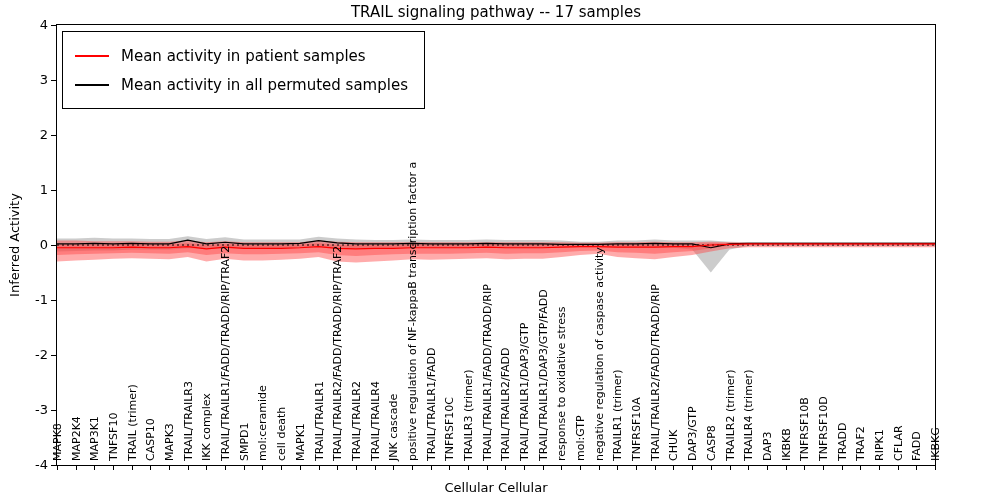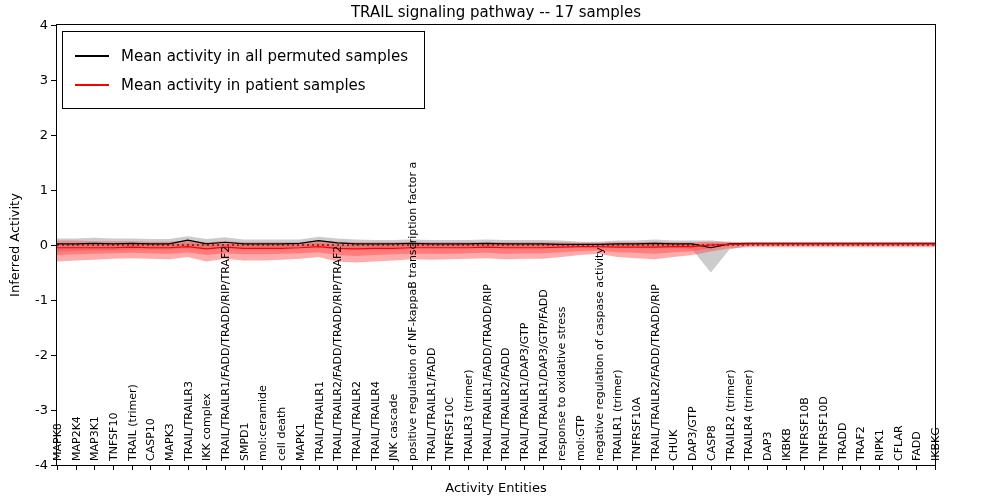--- a/index.html
+++ b/index.html
@@ -53,41 +53,41 @@
   .legend-entry{display:flex;align-items:center;height:29px;}
   .legend-line{width:34px;height:2px;margin-right:12px;flex:0 0 auto;}
   .legend-label{font-size:15px;white-space:nowrap;}
 </style>
 </head>
 <body>
 
 <div id="figure">
   <div id="chart-title">TRAIL signaling pathway -- 17 samples</div>
   <div id="y-axis-label">Inferred Activity</div>
-  <div id="x-axis-label">Activity Entities</div>
+  <div id="x-axis-label">Cellular Cellular</div>
 
   <div id="plot-area">
     <svg id="plot-svg" width="878" height="440" viewBox="0 0 878 440" preserveAspectRatio="none">
         <polygon points="0,213.4 18.680851063829788,213.4 37.361702127659576,212.85 56.042553191489354,213.4 74.72340425531915,213.4 93.40425531914893,213.95000000000002 112.08510638297871,213.95000000000002 130.7659574468085,211.2 149.4468085106383,213.95000000000002 168.12765957446808,212.29999999999998 186.80851063829786,214.5 205.48936170212767,214.5 224.17021276595742,214.5 242.85106382978725,214.5 261.531914893617,211.75 280.21276595744683,213.4 298.8936170212766,214.5 317.5744680851064,215.05 336.25531914893617,215.05 354.93617021276594,214.5 373.6170212765957,215.05 392.2978723404255,215.05 410.97872340425533,215.05 429.6595744680851,214.5 448.34042553191483,215.05 467.02127659574467,215.05 485.7021276595745,215.05 504.3829787234043,215.6 523.063829787234,216.7 541.7446808510638,216.7 560.4255319148937,215.6 579.1063829787233,215.6 597.7872340425532,214.5 616.468085106383,215.6 635.1489361702128,215.6 653.8297872340426,215.6 672.5106382978723,216.7 691.1914893617021,217.25 709.8723404255319,217.25 728.5531914893617,217.25 747.2340425531914,217.25 765.9148936170213,217.25 784.595744680851,217.25 803.2765957446809,217.25 821.9574468085107,217.25 840.6382978723404,217.25 859.3191489361702,217.25 878,217.25 878,221.09999999999997 859.3191489361702,221.09999999999997 840.6382978723404,221.09999999999997 821.9574468085107,221.09999999999997 803.2765957446809,221.09999999999997 784.595744680851,221.09999999999997 765.9148936170213,221.09999999999997 747.2340425531914,221.09999999999997 728.5531914893617,221.09999999999997 709.8723404255319,221.09999999999997 691.1914893617021,221.09999999999997 672.5106382978723,224.4 653.8297872340426,247.5 635.1489361702128,224.4 616.468085106383,222.75 597.7872340425532,222.75 579.1063829787233,222.75 560.4255319148937,222.75 541.7446808510638,222.2 523.063829787234,222.2 504.3829787234043,222.75 485.7021276595745,222.75 467.02127659574467,222.75 448.34042553191483,222.75 429.6595744680851,222.75 410.97872340425533,222.75 392.2978723404255,222.75 373.6170212765957,222.75 354.93617021276594,222.75 336.25531914893617,222.75 317.5744680851064,222.75 298.8936170212766,223.29999999999998 280.21276595744683,222.75 261.531914893617,222.2 242.85106382978725,222.75 224.17021276595742,223.29999999999998 205.48936170212767,223.29999999999998 186.80851063829786,223.29999999999998 168.12765957446808,223.29999999999998 149.4468085106383,223.85000000000002 130.7659574468085,223.29999999999998 112.08510638297871,224.4 93.40425531914893,224.4 74.72340425531915,224.4 56.042553191489354,225.49999999999997 37.361702127659576,225.49999999999997 18.680851063829788,226.05 0,226.6" fill="#999999" fill-opacity="0.5" stroke="none"></polygon>
         <polygon points="0,215.6 18.680851063829788,215.6 37.361702127659576,216.15 56.042553191489354,216.15 74.72340425531915,216.15 93.40425531914893,216.7 112.08510638297871,216.7 130.7659574468085,215.6 149.4468085106383,217.25 168.12765957446808,216.15 186.80851063829786,217.25 205.48936170212767,217.25 224.17021276595742,217.25 242.85106382978725,217.25 261.531914893617,215.6 280.21276595744683,216.7 298.8936170212766,217.25 317.5744680851064,217.25 336.25531914893617,217.25 354.93617021276594,217.25 373.6170212765957,217.25 392.2978723404255,217.25 410.97872340425533,217.25 429.6595744680851,217.25 448.34042553191483,217.25 467.02127659574467,217.25 485.7021276595745,217.25 504.3829787234043,217.25 523.063829787234,217.8 541.7446808510638,217.8 560.4255319148937,217.25 579.1063829787233,217.25 597.7872340425532,216.7 616.468085106383,217.25 635.1489361702128,217.25 653.8297872340426,216.7 672.5106382978723,217.25 691.1914893617021,217.8 709.8723404255319,217.8 728.5531914893617,217.8 747.2340425531914,217.8 765.9148936170213,217.8 784.595744680851,217.8 803.2765957446809,217.8 821.9574468085107,217.8 840.6382978723404,217.8 859.3191489361702,217.8 878,217.8 878,222.2 859.3191489361702,222.2 840.6382978723404,222.2 821.9574468085107,222.2 803.2765957446809,222.2 784.595744680851,222.2 765.9148936170213,222.2 747.2340425531914,222.2 728.5531914893617,222.2 709.8723404255319,222.2 691.1914893617021,222.2 672.5106382978723,223.29999999999998 653.8297872340426,226.6 635.1489361702128,229.89999999999998 616.468085106383,232.1 597.7872340425532,234.29999999999998 579.1063829787233,233.20000000000002 560.4255319148937,232.1 541.7446808510638,228.8 523.063829787234,229.89999999999998 504.3829787234043,232.1 485.7021276595745,233.75 467.02127659574467,233.75 448.34042553191483,234.29999999999998 429.6595744680851,233.20000000000002 410.97872340425533,233.75 392.2978723404255,234.29999999999998 373.6170212765957,234.84999999999997 354.93617021276594,234.29999999999998 336.25531914893617,235.4 317.5744680851064,236.5 298.8936170212766,237.60000000000002 280.21276595744683,236.5 261.531914893617,232.1 242.85106382978725,233.75 224.17021276595742,234.84999999999997 205.48936170212767,235.4 186.80851063829786,235.4 168.12765957446808,233.75 149.4468085106383,236.5 130.7659574468085,232.1 112.08510638297871,234.29999999999998 93.40425531914893,233.75 74.72340425531915,233.20000000000002 56.042553191489354,233.75 37.361702127659576,234.84999999999997 18.680851063829788,235.4 0,236.5" fill="#ff4444" fill-opacity="0.45" stroke="none"></polygon>
         <polygon points="0,219.45000000000002 18.680851063829788,219.45000000000002 37.361702127659576,219.45000000000002 56.042553191489354,219.45000000000002 74.72340425531915,218.9 93.40425531914893,219.45000000000002 112.08510638297871,219.45000000000002 130.7659574468085,218.35000000000002 149.4468085106383,220 168.12765957446808,218.9 186.80851063829786,220 205.48936170212767,220 224.17021276595742,220 242.85106382978725,219.45000000000002 261.531914893617,218.35000000000002 280.21276595744683,220 298.8936170212766,220 317.5744680851064,220 336.25531914893617,220 354.93617021276594,219.45000000000002 373.6170212765957,219.45000000000002 392.2978723404255,219.45000000000002 410.97872340425533,219.45000000000002 429.6595744680851,218.9 448.34042553191483,219.45000000000002 467.02127659574467,219.45000000000002 485.7021276595745,219.45000000000002 504.3829787234043,218.9 523.063829787234,218.9 541.7446808510638,218.9 560.4255319148937,219.45000000000002 579.1063829787233,219.45000000000002 597.7872340425532,219.45000000000002 616.468085106383,218.9 635.1489361702128,218.9 653.8297872340426,218.35000000000002 672.5106382978723,218.35000000000002 691.1914893617021,218.35000000000002 709.8723404255319,218.35000000000002 728.5531914893617,218.35000000000002 747.2340425531914,218.35000000000002 765.9148936170213,218.35000000000002 784.595744680851,218.35000000000002 803.2765957446809,218.35000000000002 821.9574468085107,218.35000000000002 840.6382978723404,218.35000000000002 859.3191489361702,218.35000000000002 878,218.35000000000002 878,220 859.3191489361702,220 840.6382978723404,220 821.9574468085107,220 803.2765957446809,220 784.595744680851,220 765.9148936170213,220 747.2340425531914,220 728.5531914893617,220 709.8723404255319,220 691.1914893617021,220 672.5106382978723,220.54999999999998 653.8297872340426,223.29999999999998 635.1489361702128,226.05 616.468085106383,227.15 597.7872340425532,228.8 579.1063829787233,227.7 560.4255319148937,227.15 541.7446808510638,225.49999999999997 523.063829787234,226.05 504.3829787234043,227.15 485.7021276595745,228.25000000000003 467.02127659574467,228.25000000000003 448.34042553191483,228.8 429.6595744680851,227.7 410.97872340425533,228.25000000000003 392.2978723404255,228.8 373.6170212765957,228.8 354.93617021276594,228.8 336.25531914893617,229.35 317.5744680851064,229.89999999999998 298.8936170212766,231 280.21276595744683,229.89999999999998 261.531914893617,227.15 242.85106382978725,228.25000000000003 224.17021276595742,228.8 205.48936170212767,229.35 186.80851063829786,229.35 168.12765957446808,228.25000000000003 149.4468085106383,229.89999999999998 130.7659574468085,227.15 112.08510638297871,228.8 93.40425531914893,228.25000000000003 74.72340425531915,227.7 56.042553191489354,228.25000000000003 37.361702127659576,228.8 18.680851063829788,229.35 0,229.89999999999998" fill="#ff4444" fill-opacity="0.45" stroke="none"></polygon>
         <line x1="0" y1="220" x2="878" y2="220" stroke="#000000" stroke-width="1" stroke-dasharray="2 3"></line>
         <polyline points="0,218.9 18.680851063829788,218.9 37.361702127659576,218.35000000000002 56.042553191489354,218.9 74.72340425531915,218.35000000000002 93.40425531914893,218.9 112.08510638297871,218.9 130.7659574468085,215.05 149.4468085106383,218.9 168.12765957446808,217.25 186.80851063829786,218.9 205.48936170212767,218.9 224.17021276595742,218.9 242.85106382978725,218.35000000000002 261.531914893617,215.6 280.21276595744683,217.8 298.8936170212766,218.9 317.5744680851064,218.9 336.25531914893617,218.9 354.93617021276594,218.35000000000002 373.6170212765957,218.9 392.2978723404255,218.9 410.97872340425533,218.9 429.6595744680851,218.35000000000002 448.34042553191483,218.9 467.02127659574467,218.9 485.7021276595745,218.9 504.3829787234043,219.45000000000002 523.063829787234,219.45000000000002 541.7446808510638,219.45000000000002 560.4255319148937,218.9 579.1063829787233,218.9 597.7872340425532,218.35000000000002 616.468085106383,218.9 635.1489361702128,218.9 653.8297872340426,222.75 672.5106382978723,218.9 691.1914893617021,218.35000000000002 709.8723404255319,218.35000000000002 728.5531914893617,218.35000000000002 747.2340425531914,218.35000000000002 765.9148936170213,218.35000000000002 784.595744680851,218.35000000000002 803.2765957446809,218.35000000000002 821.9574468085107,218.35000000000002 840.6382978723404,218.35000000000002 859.3191489361702,218.35000000000002 878,218.35000000000002" fill="none" stroke="#000000" stroke-width="1.2" stroke-linejoin="round"></polyline>
         <polyline points="0,222.75 18.680851063829788,222.75 37.361702127659576,222.75 56.042553191489354,222.75 74.72340425531915,222.2 93.40425531914893,222.75 112.08510638297871,222.75 130.7659574468085,221.65 149.4468085106383,223.85000000000002 168.12765957446808,222.2 186.80851063829786,223.29999999999998 205.48936170212767,223.29999999999998 224.17021276595742,223.29999999999998 242.85106382978725,222.75 261.531914893617,221.65 280.21276595744683,223.29999999999998 298.8936170212766,223.85000000000002 317.5744680851064,223.29999999999998 336.25531914893617,223.29999999999998 354.93617021276594,222.75 373.6170212765957,222.75 392.2978723404255,222.75 410.97872340425533,222.75 429.6595744680851,222.2 448.34042553191483,222.75 467.02127659574467,222.75 485.7021276595745,222.75 504.3829787234043,222.2 523.063829787234,221.65 541.7446808510638,221.65 560.4255319148937,222.2 579.1063829787233,222.2 597.7872340425532,222.2 616.468085106383,221.65 635.1489361702128,221.65 653.8297872340426,220 672.5106382978723,219.45000000000002 691.1914893617021,218.9 709.8723404255319,218.9 728.5531914893617,218.9 747.2340425531914,218.9 765.9148936170213,218.9 784.595744680851,218.9 803.2765957446809,218.9 821.9574468085107,218.9 840.6382978723404,218.9 859.3191489361702,218.9 878,218.9" fill="none" stroke="#ff0000" stroke-width="1.2" stroke-linejoin="round"></polyline>
       </svg>
   </div>
 
   <div id="legend">
     <div class="legend-entry">
+      <div class="legend-line" style="background: rgb(255, 0, 0);"></div>
+      <div class="legend-label">Mean activity in patient samples</div>
+    </div>
+    <div class="legend-entry">
       <div class="legend-line" style="background: rgb(0, 0, 0);"></div>
       <div class="legend-label">Mean activity in all permuted samples</div>
-    </div>
-    <div class="legend-entry">
-      <div class="legend-line" style="background: rgb(255, 0, 0);"></div>
-      <div class="legend-label">Mean activity in patient samples</div>
     </div>
   </div>
 <div class="ytick-mark" style="top: 464.5px;"></div>
     <div class="ytick-label" style="top: 458px;">-4</div>
     <div class="ytick-mark" style="top: 409.5px;"></div>
     <div class="ytick-label" style="top: 403px;">-3</div>
     <div class="ytick-mark" style="top: 354.5px;"></div>
     <div class="ytick-label" style="top: 348px;">-2</div>
     <div class="ytick-mark" style="top: 299.5px;"></div>
     <div class="ytick-label" style="top: 293px;">-1</div>

